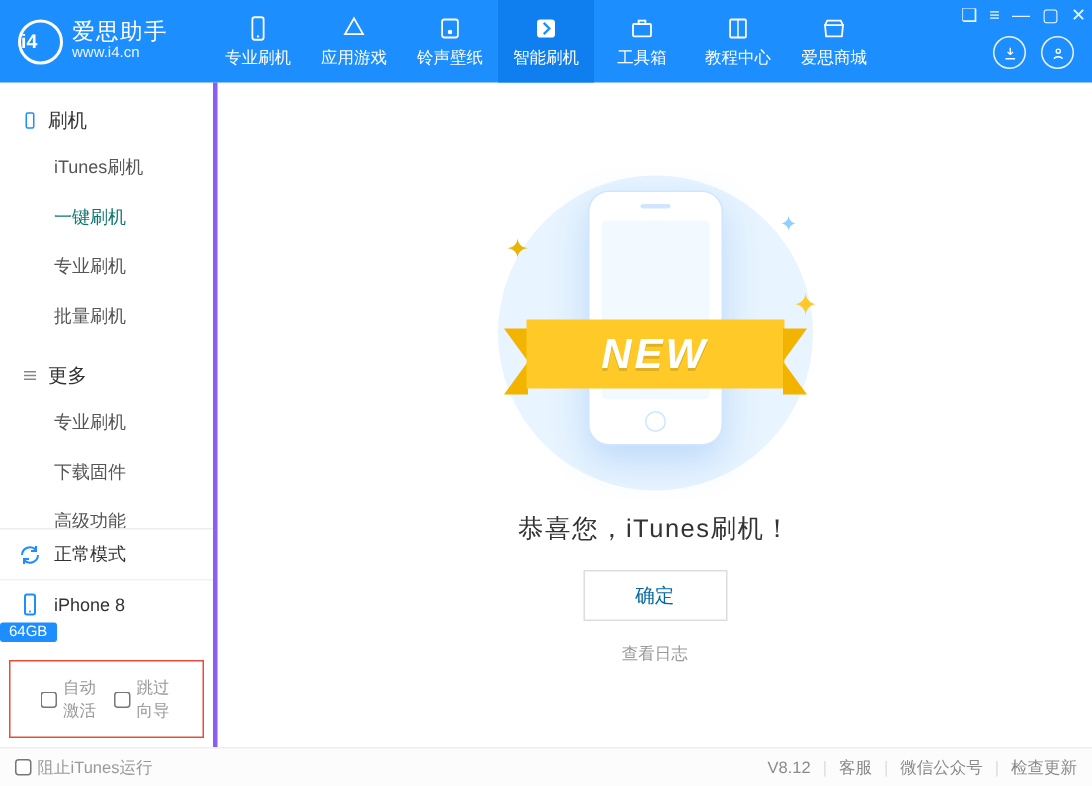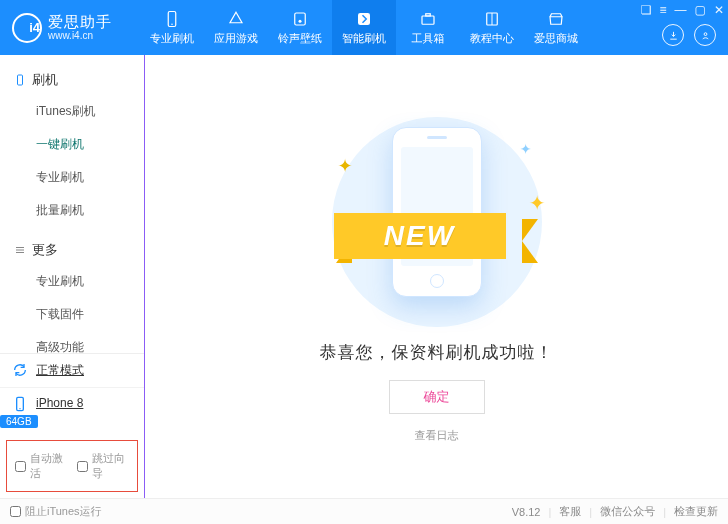--- a/index.html
+++ b/index.html
@@ -1,73 +1,73 @@
 <!DOCTYPE html>
 <html><head>
 <meta charset="utf-8">
 <style>
 * { margin: 0; padding: 0; box-sizing: border-box; }
 body { font-family: "Microsoft YaHei", Arial, sans-serif; font-size: 12px; color: #333; background: #fff; width: 728px; height: 524px; overflow: hidden; display: flex; flex-direction: column; }
 
 .header { background: #1c8efe; height: 55px; display: flex; align-items: center; color: #fff; position: relative; }
 .logo-wrap { display: flex; align-items: center; padding: 0 12px; width: 140px; }
-.logo-circle { width: 30px; height: 30px; border: 2px solid #fff; border-radius: 50%; display: flex; align-items: center; justify-content: flex-end; font-weight: bold; font-size: 13px; margin-right: 6px; }
+.logo-circle { width: 30px; height: 30px; border: 2px solid #fff; border-radius: 50%; display: flex; align-items: center; justify-content: flex-start; font-weight: bold; font-size: 13px; margin-right: 6px; }
 .logo-text { line-height: 1.15; }
 .logo-text .app-name { font-size: 15px; font-weight: 500; letter-spacing: 1px; }
 .logo-text .app-url { font-size: 10px; opacity: .9; }
 
 .tabs { display: flex; height: 100%; }
 .tab { width: 64px; display: flex; flex-direction: column; align-items: center; justify-content: center; cursor: pointer; gap: 3px; }
 .tab.active { background: #0f7eee; }
 .tab .lbl { font-size: 11px; }
 .tab svg { width: 18px; height: 18px; fill: #fff; }
 
 .win-controls { position: absolute; right: 4px; top: 3px; display: flex; gap: 8px; align-items: center; }
 .win-controls span { font-size: 12px; opacity: .9; cursor: pointer; }
 
 .header-right-icons { position: absolute; right: 12px; top: 24px; display: flex; gap: 10px; }
 .circ-icon { width: 22px; height: 22px; border: 1.5px solid rgba(255,255,255,.9); border-radius: 50%; display: flex; align-items: center; justify-content: center; cursor: pointer; }
 .circ-icon svg { width: 11px; height: 11px; fill: #fff; }
 
 .body { flex: 1; display: flex; min-height: 0; }
 
-.sidebar { width: 145px; border-right: 1px solid #8b5cf6; display: flex; flex-direction: column; }
+.sidebar { width: 145px; border-right: 3px solid #8b5cf6; display: flex; flex-direction: column; }
 .side-scroll { flex: 1; overflow: auto; padding: 10px 0; }
 .side-group-title { display: flex; align-items: center; gap: 6px; padding: 6px 14px; font-size: 13px; color: #333; }
 .side-group-title svg { width: 12px; height: 12px; fill: #1c8efe; }
 .side-item { padding: 8px 0 8px 36px; font-size: 12px; color: #555; cursor: pointer; }
 .side-item.active { color: #0f766e; }
 .side-gap { height: 8px; }
 
 .side-status { border-top: 1px solid #eee; }
-.status-row { display: flex; gap: 8px; padding: 8px 12px; border-bottom: 1px solid #f2f2f2; text-decoration: underline; }
+.status-row { display: flex; align-items: center; gap: 8px; padding: 8px 12px; border-bottom: 1px solid #f2f2f2; }
 .status-row svg { width: 16px; height: 16px; }
 .status-row .txt { font-size: 12px; color: #333; }
 .capacity-badge { display: inline-block; background: #1c8efe; color: #fff; font-size: 10px; border-radius: 2px; padding: 1px 6px; margin-top: -2px; margin-bottom: 6px; }
-.bottom-checks { padding: 10px 8px; border: 1px solid #e74c3c; margin: 6px; display: flex; gap: 10px; }
+.bottom-checks { padding: 10px 20px; border: 1px solid #e74c3c; margin: 6px; display: flex; gap: 10px; }
 .check-wrap { display: flex; align-items: center; gap: 4px; color: #999; font-size: 11px; }
 .check-wrap input { width: 11px; height: 11px; }
 
 .content { flex: 1; display: flex; flex-direction: column; align-items: center; justify-content: center; position: relative; }
 
 .illustration { position: relative; width: 230px; height: 200px; margin-top: 10px; }
 .big-circle { position: absolute; width: 210px; height: 210px; background: #e8f4ff; border-radius: 50%; left: 10px; top: -4px; }
 .phone { position: absolute; width: 90px; height: 170px; background: #fff; border-radius: 14px; border: 1px solid #d0e6ff; box-shadow: 0 10px 24px rgba(60,140,230,.25); left: 70px; top: 6px; display: flex; flex-direction: column; align-items: center; }
 .phone .speaker { width: 20px; height: 3px; background: #d0e6ff; border-radius: 2px; margin-top: 8px; }
 .phone .screen { flex: 1; width: 72px; background: #f2f9ff; margin: 8px 0; border-radius: 3px; }
 .phone .home { width: 14px; height: 14px; border: 1.5px solid #d0e6ff; border-radius: 50%; margin-bottom: 8px; }
 .ribbon { position: absolute; width: 210px; height: 58px; top: 86px; left: 10px; }
-.ribbon-bar { position: absolute; background: #ffc928; height: 46px; width: 172px; left: 2px; top: 6px; display: flex; align-items: center; justify-content: center; color: #fff; font-weight: 800; font-size: 28px; font-style: italic; letter-spacing: 2px; text-shadow: 0 2px 0 rgba(0,0,0,.12); }
+.ribbon-bar { position: absolute; background: #ffc928; height: 46px; width: 172px; left: 19px; top: 6px; display: flex; align-items: center; justify-content: center; color: #fff; font-weight: 800; font-size: 28px; font-style: italic; letter-spacing: 2px; text-shadow: 0 2px 0 rgba(0,0,0,.12); }
 .ribbon-end { position: absolute; width: 0; height: 0; top: 12px; }
 .ribbon-end.left { left: 4px; border-top: 22px solid #f3b400; border-bottom: 22px solid #f3b400; border-left: 16px solid transparent; }
 .ribbon-end.right { right: 4px; border-top: 22px solid #f3b400; border-bottom: 22px solid #f3b400; border-right: 16px solid transparent; }
 .star { position: absolute; color: #ffc928; font-size: 14px; }
 
 .success-text { margin-top: 20px; font-size: 17px; color: #333; letter-spacing: 1px; }
-.ok-button { margin-top: 16px; border: 1px solid #ddd; background: #fff; padding: 7px 34px; font-size: 13px; color: #ec4899; cursor: pointer; }
+.ok-button { margin-top: 16px; border: 1px solid #ddd; background: #fff; padding: 7px 34px; font-size: 13px; color: #0369a1; cursor: pointer; }
 .view-log { margin-top: 14px; font-size: 11px; color: #999; cursor: pointer; }
 
 .footer { height: 26px; border-top: 1px solid #eee; background: #fcfcfc; display: flex; align-items: center; padding: 0 10px; font-size: 11px; color: #8b8b8b; }
 .footer .left { display: flex; align-items: center; gap: 5px; }
 .footer .right { margin-left: auto; display: flex; align-items: center; gap: 8px; }
 .footer .sep { color: #ddd; }
 </style>
 </head>
 <body>
 
@@ -225,21 +225,21 @@
       </div>
       <div class="ribbon">
         <div class="ribbon-end left"></div>
         <div class="ribbon-bar">
             <span>NEW</span>
           </div>
         <div class="ribbon-end right"></div>
       </div>
     </div>
 
-    <div class="success-text">恭喜您，保资料刷机成功啦！</div>
+    <div class="success-text">恭喜您，iTunes刷机！</div>
     <button class="ok-button">确定</button>
     <div class="view-log">查看日志</div>
   </div>
 </div>
 
 <div class="footer">
   <div class="left">
     <label class="check-wrap">
       <input type="checkbox" style="">
       <span>阻止iTunes运行</span>

